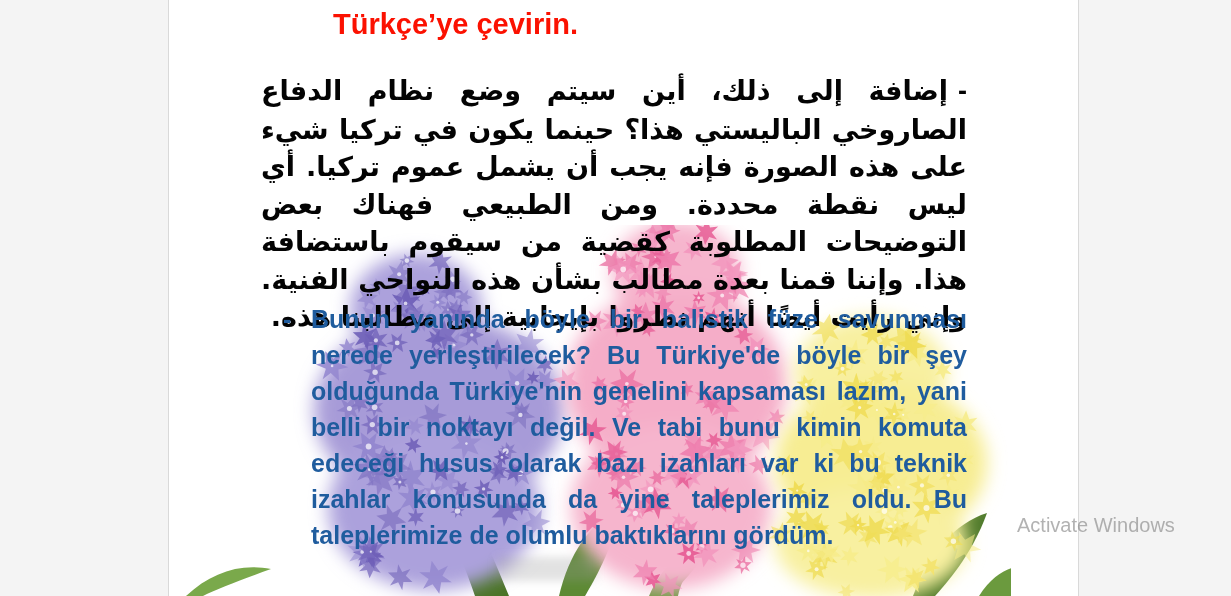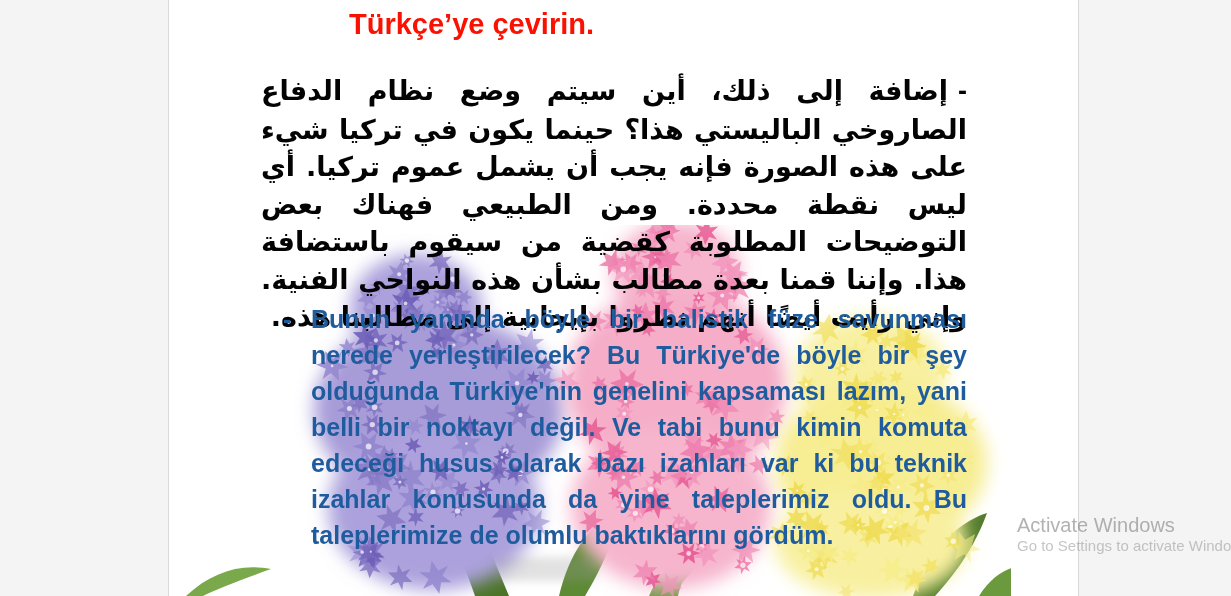--- a/index.html
+++ b/index.html
@@ -20,21 +20,20 @@
     box-sizing:border-box;
   }
   .doc-title{
     position:absolute;
     left:164px;top:8px;
     font-size:29px;
     font-weight:bold;
     color:#fb1101;
     white-space:nowrap;
     z-index:3;
-    margin-left:16px;
   }
   .arabic-par{
     position:absolute;
     left:92px;top:72px;
     width:706px;
     direction:rtl;
     text-align:justify;
     font-family:"DejaVu Sans",sans-serif;
     font-weight:bold;
     font-size:27px;
@@ -483,16 +482,15 @@
 
     <div class="turkish-par">
       <span class="marker">-</span>
       <span>Bunun yanında böyle bir balistik füze savunması nerede yerleştirilecek? Bu Türkiye'de böyle bir şey olduğunda Türkiye'nin genelini kapsaması lazım, yani belli bir noktayı değil. Ve tabi bunu kimin komuta edeceği husus olarak bazı izahları var ki bu teknik izahlar konusunda da yine taleplerimiz oldu. Bu taleplerimize de olumlu baktıklarını gördüm.</span>
     </div>
 
   </div>
 
   <div class="watermark">
     <div class="wm1">Activate Windows</div>
-    <div class="wm2">Go to Settings to activate Windo</div>
   </div>
 
 </div>
 
 </body></html>

